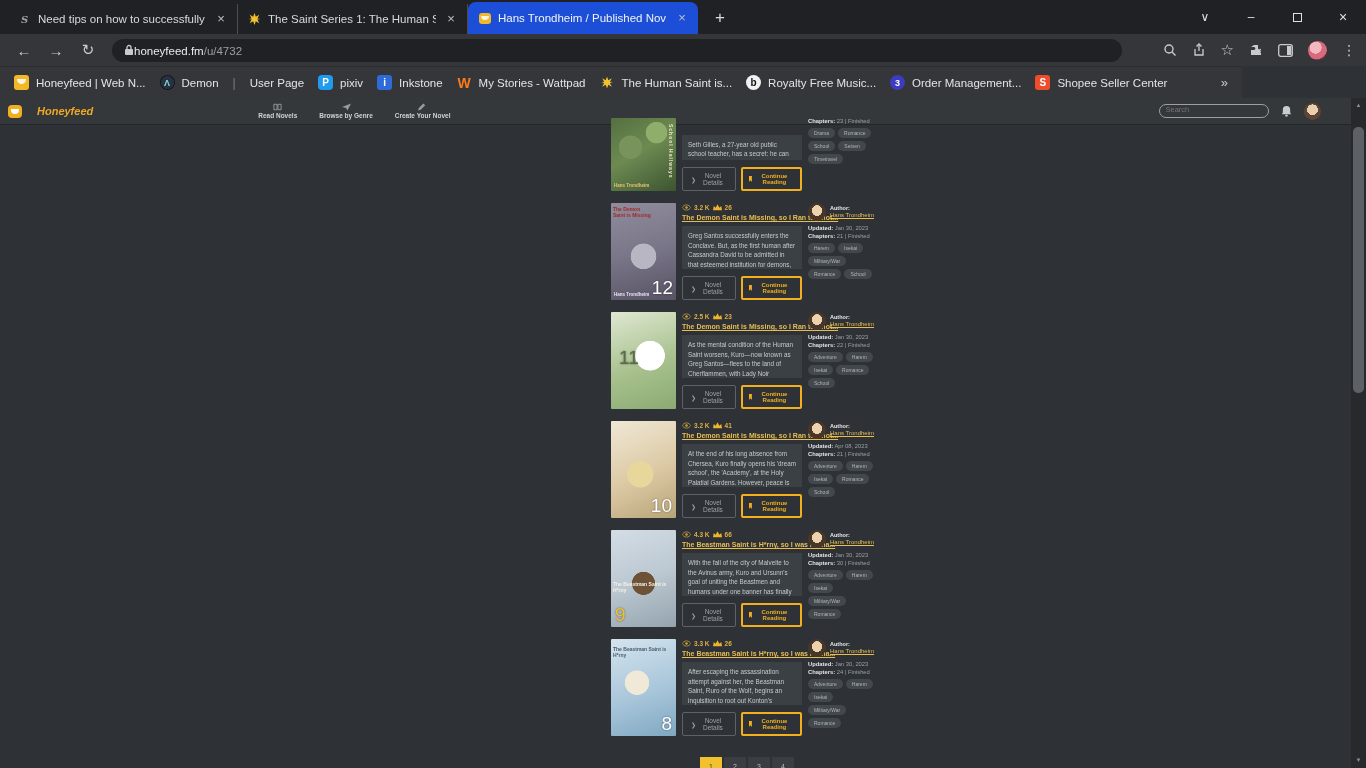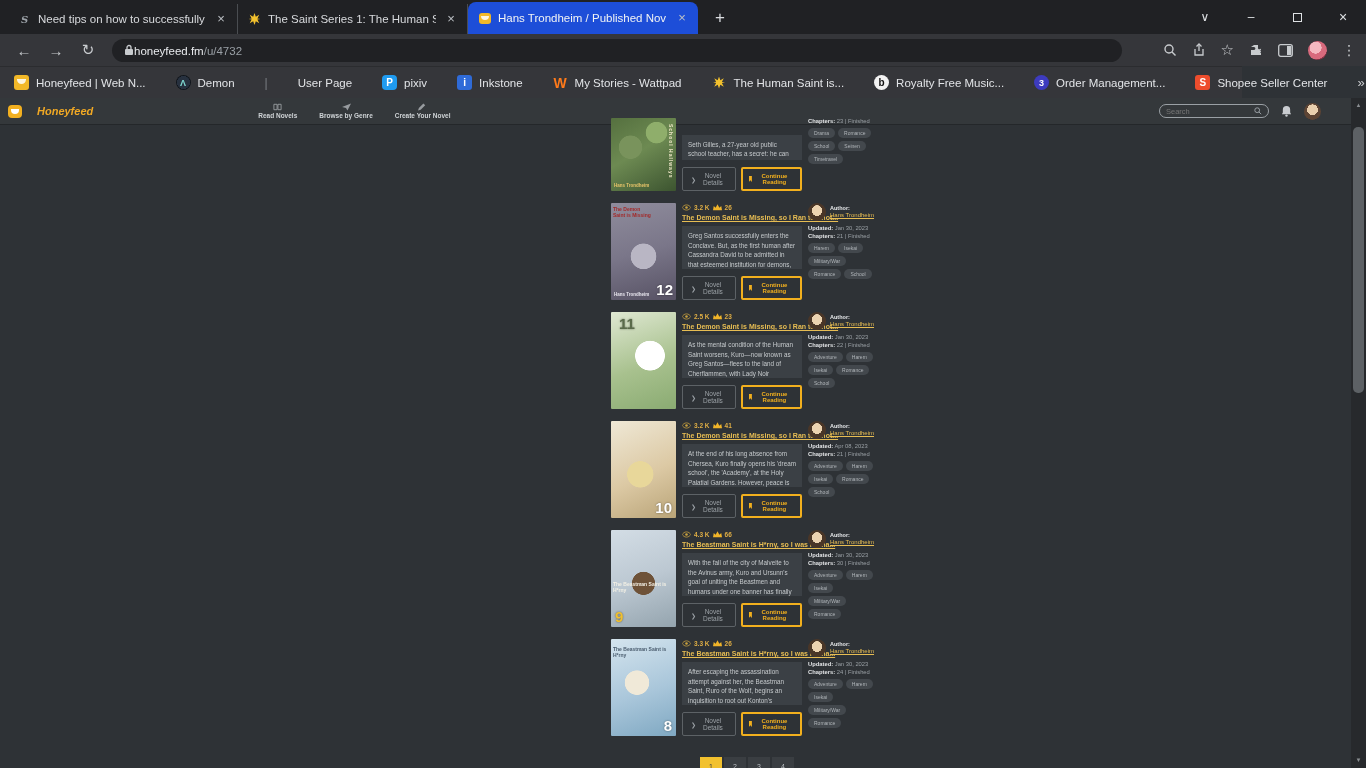--- a/index.html
+++ b/index.html
@@ -38,21 +38,21 @@
     margin:0 6px; display:flex; align-items:center; padding:0 12px; }
   .urlhost { color:#e8eaed; font-size:11.5px; }
   .urlpath { color:#9aa0a6; font-size:11.5px; }
   .tb-right { margin-left:auto; display:flex; align-items:center; gap:15px; }
   .tb-ic { color:#c8cbce; font-size:13px; display:flex; align-items:center; justify-content:center; }
   .chrome-avatar { width:19px; height:19px; border-radius:50%;
     background:radial-gradient(circle at 40% 35%, #f4b8c0 0 35%, #d86a7d 36% 70%, #8c3346 71%); }
 
   .bookmarks { position:absolute; left:0; top:66px; width:1242px; height:32px;
     background:#35363a; border-top:1px solid #2b2c2f; display:flex; align-items:center;
-    padding:0 14px; gap:30px; }
+    padding:0 14px; gap:14px; }
   .bm { display:flex; align-items:center; gap:7px; color:#e2e4e7; font-size:11.5px; white-space:nowrap; }
   .bmicon { width:15px; height:15px; border-radius:3px; display:inline-flex; align-items:center;
     justify-content:center; font-size:10px; font-weight:bold; color:#fff; flex:none; }
   .ic-honey { background:#f2b828; position:relative; }
   .ic-honey:after { content:""; position:absolute; left:3px; top:4px; width:9px; height:5px;
     border-radius:0 0 7px 7px; background:#fff; opacity:.85; }
   .ic-home { background:radial-gradient(circle at 50% 50%, #27313f 0 60%, #10151c 61%); border-radius:50%; color:#7fd8d0; font-size:9px; }
   .ic-pixiv { background:#1f9bf0; border-radius:4px; }
   .ic-inkstone { background:#2f6bd8; }
   .ic-wattpad { background:none; color:#ff7a1a; font-size:14px; }
@@ -71,37 +71,37 @@
   .logo-pot { width:14px; height:13px; background:#f2b020; border-radius:4px; position:relative; }
   .logo-pot:after { content:""; position:absolute; left:3px; top:4px; width:8px; height:5px;
     border-radius:0 0 6px 6px; background:#fff; }
   .logo-text { color:#f0a824; font-size:11px; font-weight:bold; font-style:italic; }
   .sitenav { display:flex; gap:22px; margin-left:165px; }
   .navitem { display:flex; flex-direction:column; align-items:center; gap:1px;
     color:#cfd3d6; font-size:6.5px; font-weight:bold; }
   .navitem svg { opacity:.75; }
   .hdr-right { margin-left:auto; display:flex; align-items:center; gap:12px; margin-right:22px; }
   .searchbox { width:110px; height:14px; border:1px solid #9aa0a5; border-radius:8px;
-    background:transparent; display:flex; align-items:center; padding:0 6px; gap:4px; }
+    background:transparent; display:flex; align-items:center; padding:0 6px; gap:4px;flex-direction:column; }
   .searchbox input { flex:1; border:none; background:transparent; outline:none;
     color:#cfd3d6; font-size:7.5px; font-family:"Liberation Sans",sans-serif; min-width:0; }
   .site-avatar { width:17px; height:17px; border-radius:50%;
     background:radial-gradient(circle at 50% 40%, #e9cfae 0 40%, #5d4434 41% 75%, #2e2a33 76%); }
 
   
   .content { position:absolute; left:611px; top:118px; width:258px; }
   .card { display:flex; gap:6px; height:97px; margin-bottom:12px; }
   .card.partial { height:73px; }
   .cover { width:65px; height:100%; flex:none; position:relative; overflow:hidden;
     border-radius:1px; }
   .cover .vtitle { position:absolute; right:2px; top:6px; writing-mode:vertical-rl;
     font-size:5px; letter-spacing:1px; font-weight:bold; }
   .cover .cauthor { position:absolute; left:3px; bottom:3px; font-size:4.5px; font-weight:bold; }
-  .cover .cnum { position:absolute; font-size:15px; font-weight:bold;
-    text-shadow:0 0 2px rgba(0,0,0,.5); line-height:1; }
+  .cover .cnum { position:absolute; font-size:19px; font-weight:normal;
+    text-shadow:0 0 2px rgba(0,0,0,.5); line-height:1;margin-top:32px; }
   .cover .ctitle { position:absolute; left:2px; top:3px; font-size:5px; font-weight:bold; width:40px; line-height:1.2; }
   .cover .cbanner { position:absolute; left:2px; top:52px; font-size:5px; font-weight:bold; width:55px; line-height:1.1; }
 
   .cov1 { background:
     radial-gradient(circle at 30% 40%, #79935c 0 18%, transparent 19%),
     radial-gradient(circle at 70% 20%, #8fae6b 0 14%, transparent 15%),
     linear-gradient(150deg,#55703f 0%, #6d8a52 45%, #3c5430 100%); }
   .cov2 { background:
     radial-gradient(circle at 50% 55%, #b9b6c4 0 20%, transparent 21%),
     linear-gradient(165deg,#8f8c9c 0%, #7a7689 50%, #575264 100%); }

